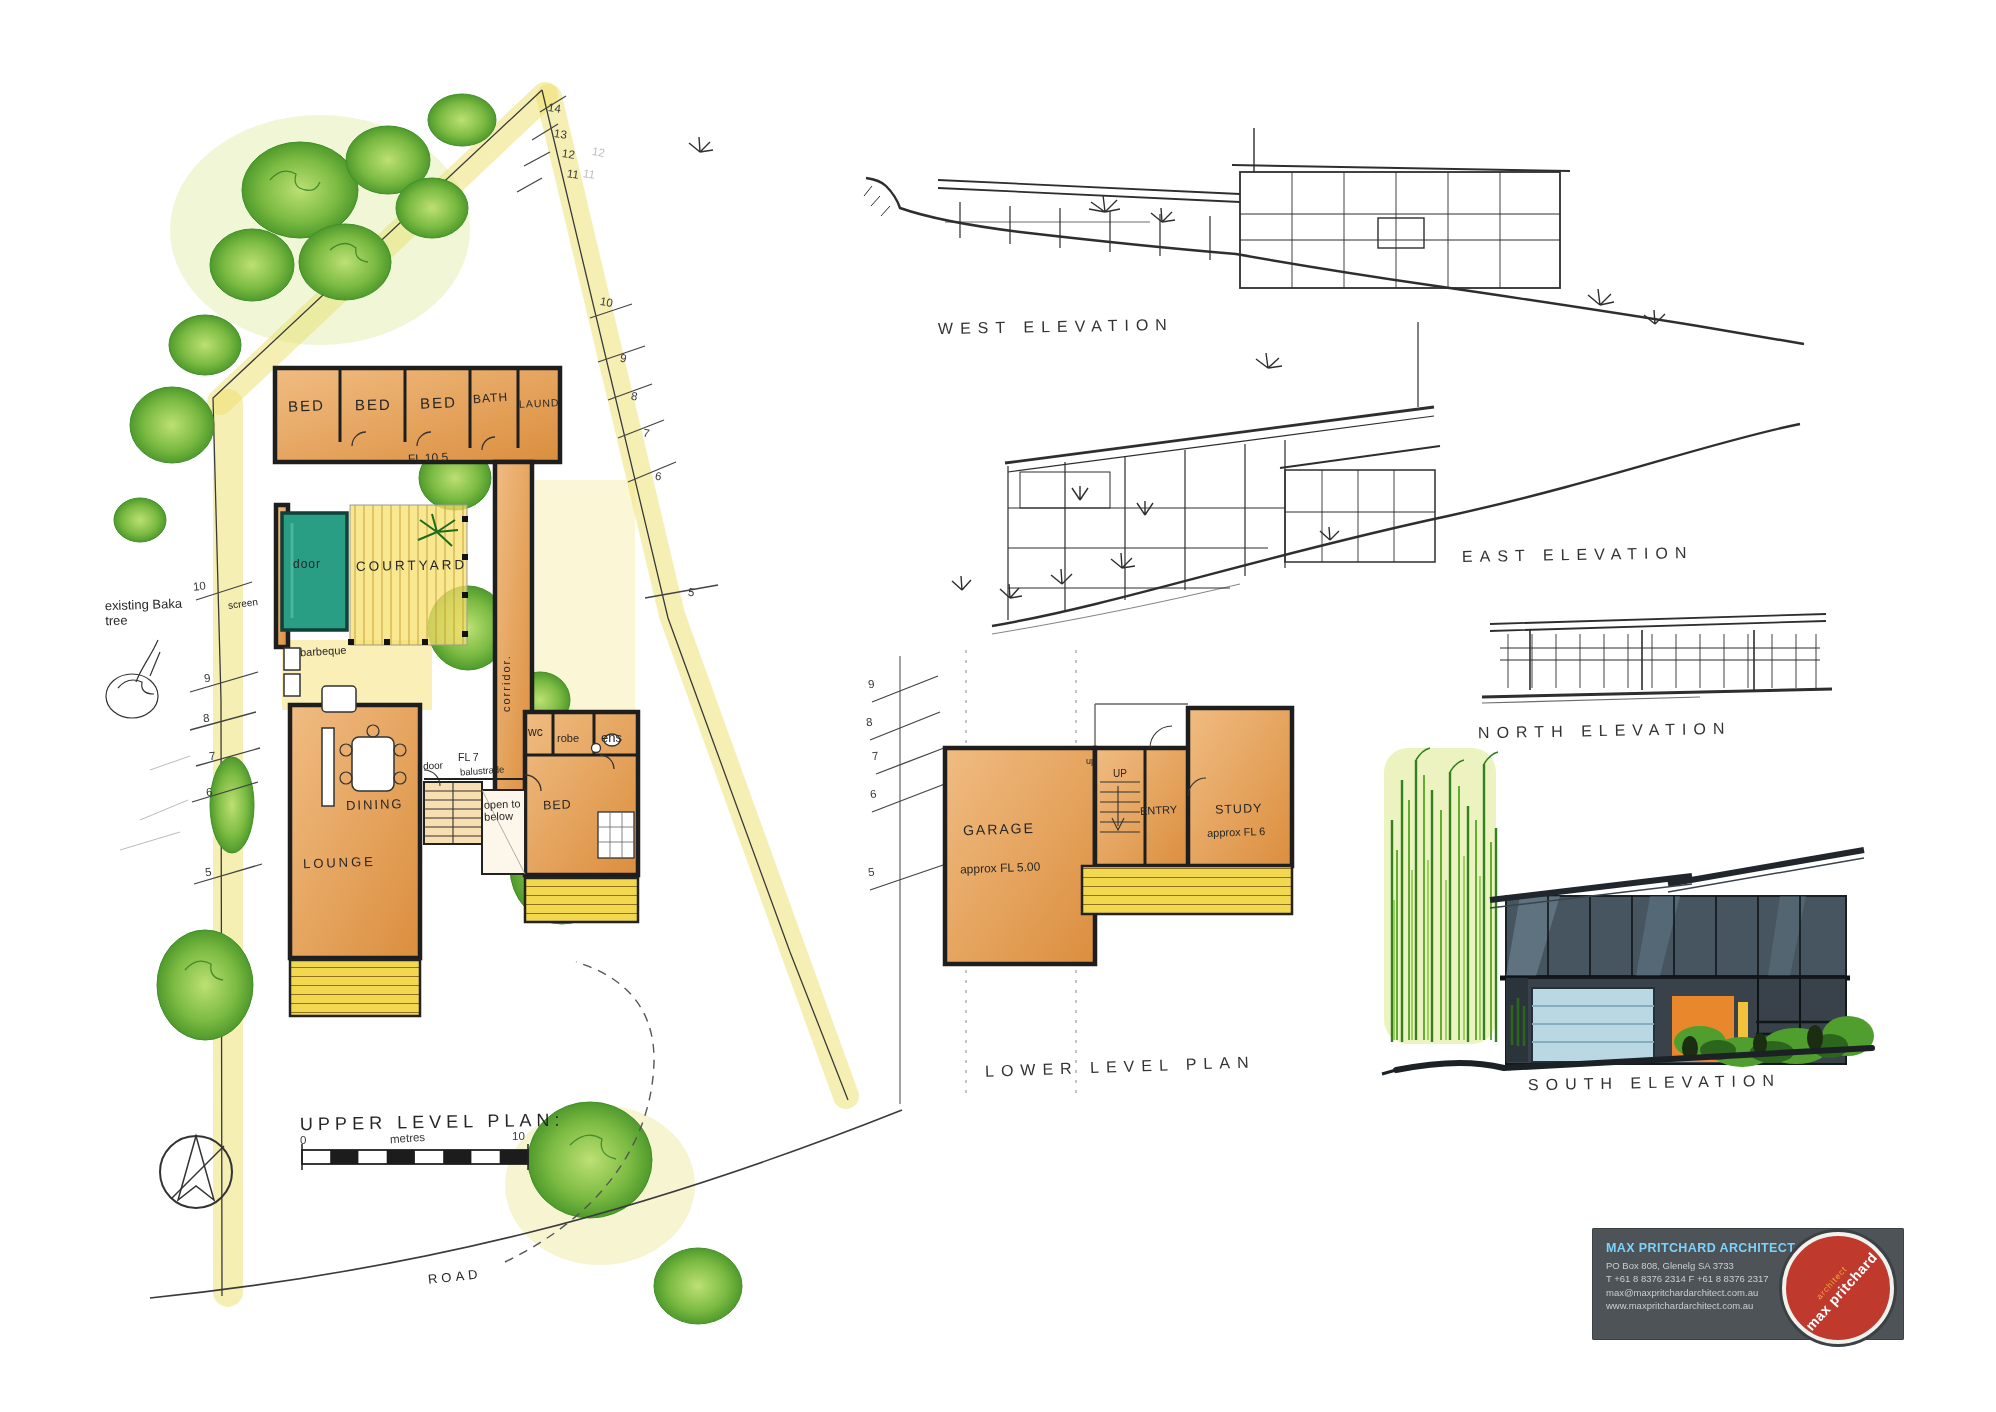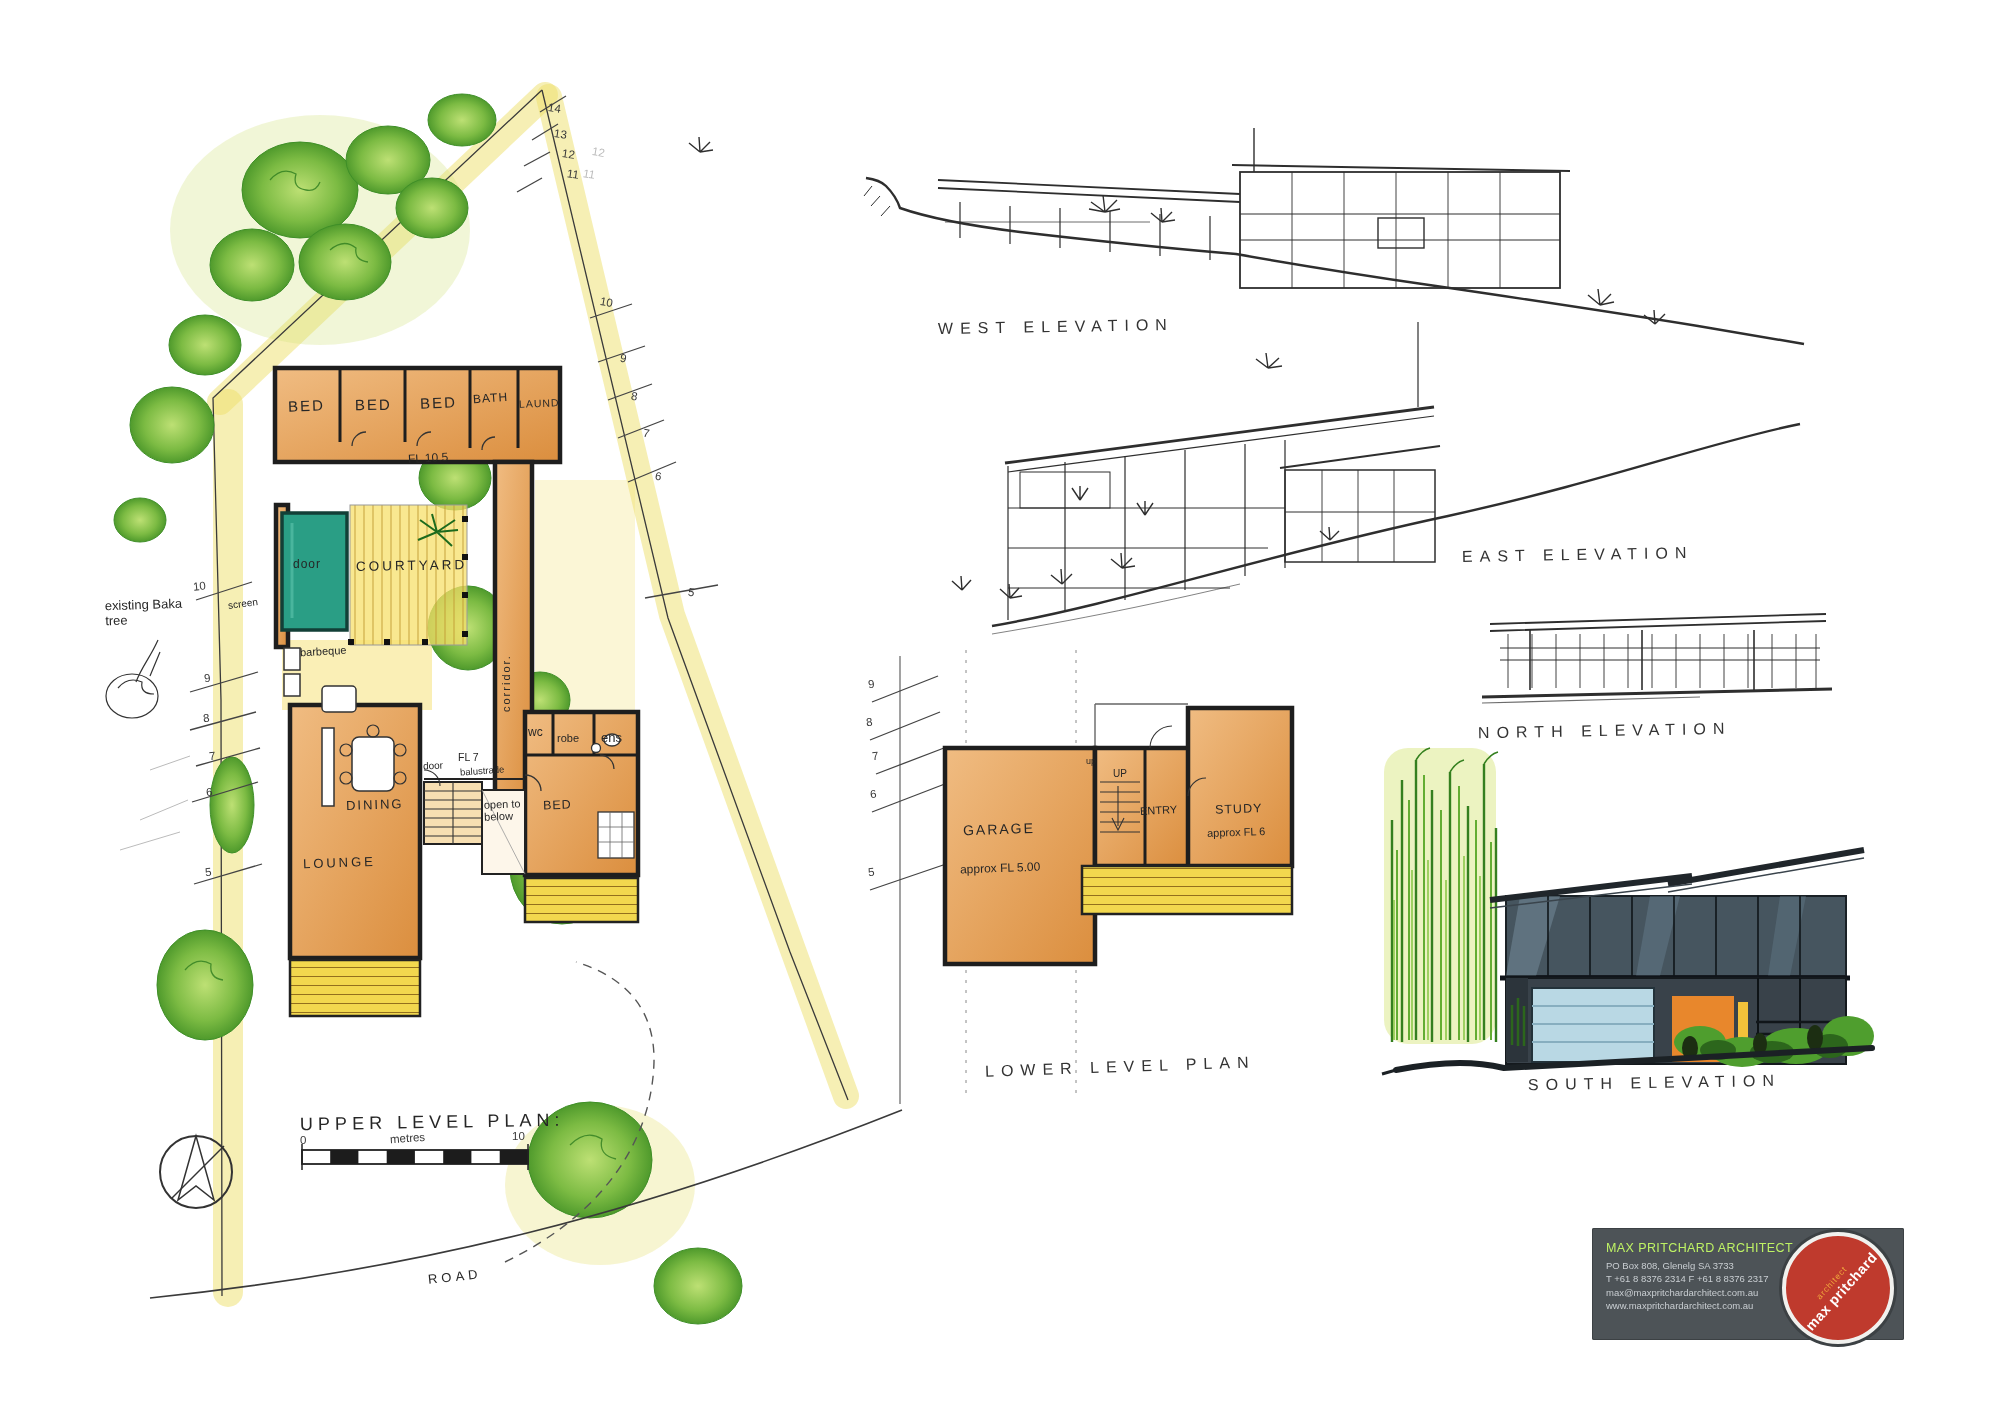--- a/index.html
+++ b/index.html
@@ -7,21 +7,21 @@
          font-family:"Liberation Sans",sans-serif;}
   #artwork{position:absolute;left:0;top:0;}
   .lbl{position:absolute;font-family:"Liberation Sans",sans-serif;color:#262626;
        white-space:pre-line;line-height:1.12;font-size:13px;}
   .hd{font-size:16px;letter-spacing:7px;color:#333;}
   .num{font-size:11.5px;color:#3a3a3a;}
   .faint{opacity:.35;}
   .stamp{position:absolute;left:1592px;top:1228px;width:312px;height:112px;
          background:#4d5357;border-radius:2px;box-shadow:0 0 0 1px #3c4144 inset;}
   .stamp-text{position:absolute;left:14px;top:13px;width:200px;}
-  .stamp-name{font-size:12.5px;font-weight:normal;color:#bef264;letter-spacing:.4px;margin-bottom:4px;}
+  .stamp-name{font-size:12.5px;font-weight:bold;color:#7dd3fc;letter-spacing:.4px;margin-bottom:4px;}
   .stamp-line{font-size:9.5px;color:#c9ced2;line-height:1.4;}
   .stamp-logo{position:absolute;right:10px;top:4px;width:104px;height:104px;border-radius:50%;
               background:#bf3a2d;border:4px solid #f1f1ee;box-shadow:0 0 0 3px #3c4144;
               display:flex;align-items:center;justify-content:center;overflow:hidden;}
   .logo-rot{transform:rotate(-48deg);text-align:center;}
   .logo-role{font-size:8.5px;color:#f0a63c;letter-spacing:1px;}
   .logo-name{font-size:14px;font-weight:bold;color:#ffffff;letter-spacing:.5px;}
 </style>
 </head>
 <body>

